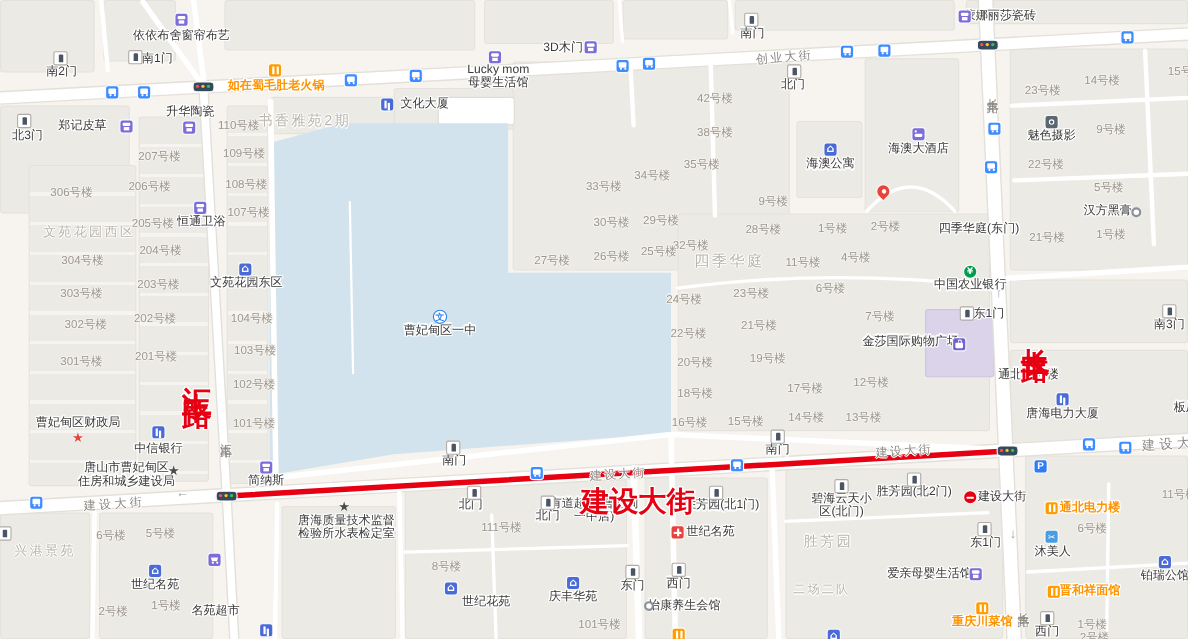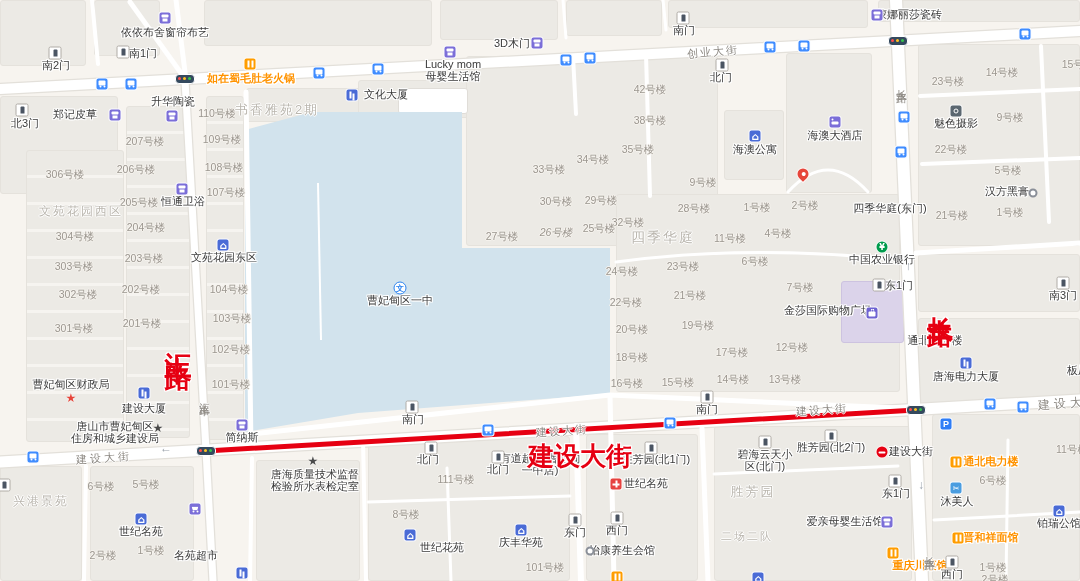--- a/index.html
+++ b/index.html
@@ -254,21 +254,21 @@
     <div class="ic ic-bldg" style="left: 966px; top: 363px;"></div>
     <div class="lbl" style="left: 966px; top: 377px;">
       <span class="ln">唐海电力大厦</span>
     </div>
     <div class="ic ic-star red" style="left: 73px; top: 398px;"></div>
     <div class="lbl" style="left: 71px; top: 385px;">
       <span class="ln">曹妃甸区财政局</span>
     </div>
     <div class="ic ic-bldg" style="left: 144px; top: 393px;"></div>
     <div class="lbl" style="left: 144px; top: 409px;">
-      <span class="ln">建设大厦</span>
+      <span class="ln">中信银行</span>
     </div>
     <div class="ic ic-star dark" style="left: 160px; top: 428px;"></div>
     <div class="lbl" style="left: 115px; top: 432px;">
       <span class="ln">唐山市曹妃甸区</span>
       <span class="ln">住房和城乡建设局</span>
     </div>
     <div class="ic ic-shop" style="left: 242px; top: 425px;"></div>
     <div class="lbl" style="left: 242px; top: 438px;">
       <span class="ln">简纳斯</span>
     </div>
@@ -319,21 +319,21 @@
     </div>
     <div class="ic ic-scissors" style="left: 956px; top: 488px;"></div>
     <div class="lbl" style="left: 957px; top: 502px;">
       <span class="ln">沐美人</span>
     </div>
     <div class="ic ic-rest" style="left: 958px; top: 538px;"></div>
     <div class="lbl o" style="left: 991px; top: 538px;">
       <span class="ln">晋和祥面馆</span>
     </div>
     <div class="ic ic-rest" style="left: 893px; top: 553px;"></div>
-    <div class="lbl o" style="left: 920px; top: 566px;">
+    <div class="lbl o" style="left: 893px; top: 566px;">
       <span class="ln">重庆川菜馆</span>
     </div>
     <div class="ic ic-house" style="left: 1059px; top: 511px;"></div>
     <div class="lbl" style="left: 1059px; top: 524px;">
       <span class="ln">铂瑞公馆</span>
     </div>
     <div class="ic ic-gate" style="left: 55px; top: 53px;"></div>
     <div class="lbl" style="left: 56px; top: 66px;">
       <span class="ln">南2门</span>
     </div>
@@ -430,21 +430,21 @@
     <div class="unit" style="left: 650px; top: 121px;">38号楼</div>
     <div class="unit" style="left: 638px; top: 150px;">35号楼</div>
     <div class="unit" style="left: 593px; top: 160px;">34号楼</div>
     <div class="unit" style="left: 549px; top: 170px;">33号楼</div>
     <div class="unit" style="left: 628px; top: 179px; margin-top: 44px;">32号楼</div>
     <div class="unit" style="left: 703px; top: 183px;">9号楼</div>
     <div class="unit" style="left: 556px; top: 202px;">30号楼</div>
     <div class="unit" style="left: 601px; top: 201px;">29号楼</div>
     <div class="unit" style="left: 694px; top: 209px;">28号楼</div>
     <div class="unit" style="left: 502px; top: 237px;">27号楼</div>
-    <div class="unit" style="left: 556px; top: 233px; font-style: italic;">26号楼</div>
+    <div class="unit" style="left: 556px; top: 233px;">26号楼</div>
     <div class="unit" style="left: 599px; top: 229px;">25号楼</div>
     <div class="unit" style="left: 622px; top: 272px;">24号楼</div>
     <div class="unit" style="left: 683px; top: 267px;">23号楼</div>
     <div class="unit" style="left: 626px; top: 303px;">22号楼</div>
     <div class="unit" style="left: 690px; top: 296px;">21号楼</div>
     <div class="unit" style="left: 632px; top: 330px;">20号楼</div>
     <div class="unit" style="left: 698px; top: 326px;">19号楼</div>
     <div class="unit" style="left: 632px; top: 358px;">18号楼</div>
     <div class="unit" style="left: 627px; top: 384px;">16号楼</div>
     <div class="unit" style="left: 678px; top: 383px;">15号楼</div>

